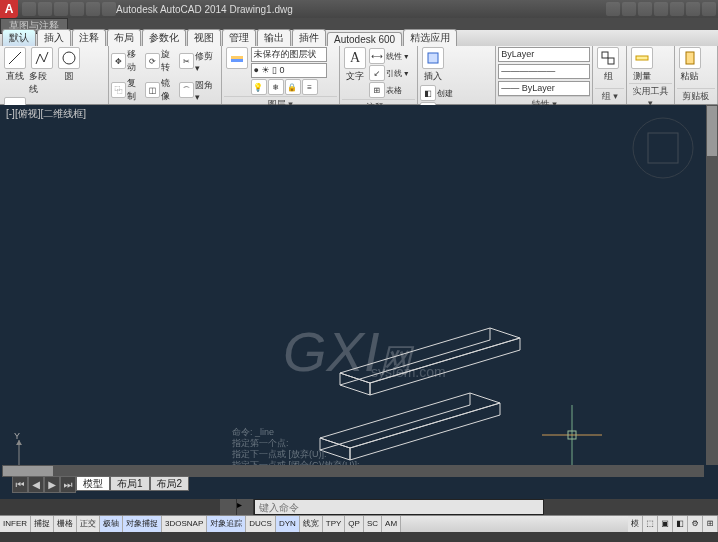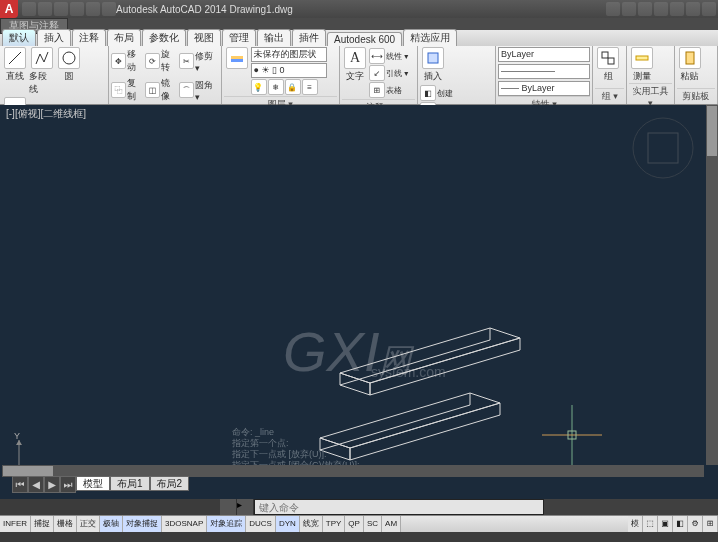--- a/index.html
+++ b/index.html
@@ -237,21 +237,21 @@
         <div class="smrow">
             <span class="smicon">⌵</span>
             <span>编辑属性 ▾</span>
           </div>
       </div>
     </div>
     <div class="plabel">块 ▾</div>
   </div>
 
   <div class="panel" style="width:96px">
-    <div class="icons" style="flex-direction:row;align-items:center">
+    <div class="icons" style="flex-direction:column;align-items:center">
       <div class="layerdd" style="width:86px">ByLayer</div>
       <div class="layerdd" style="width:86px;margin-top:1px">—————— ByLayer</div>
       <div class="layerdd" style="width:86px;margin-top:1px">—— ByLayer</div>
     </div>
     <div class="plabel">特性 ▾</div>
   </div>
 
   <div class="panel" style="width:30px">
     <div class="icons">
         <div class="bigicon">

